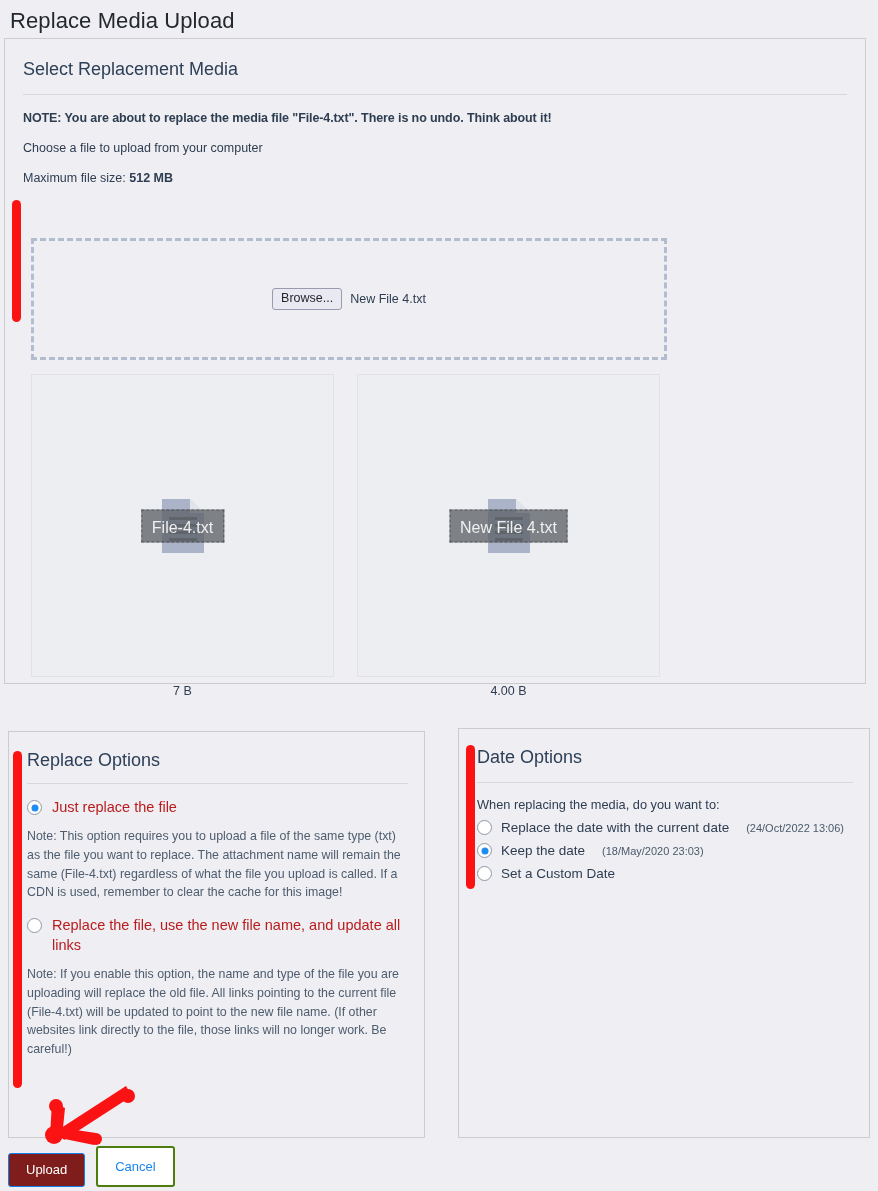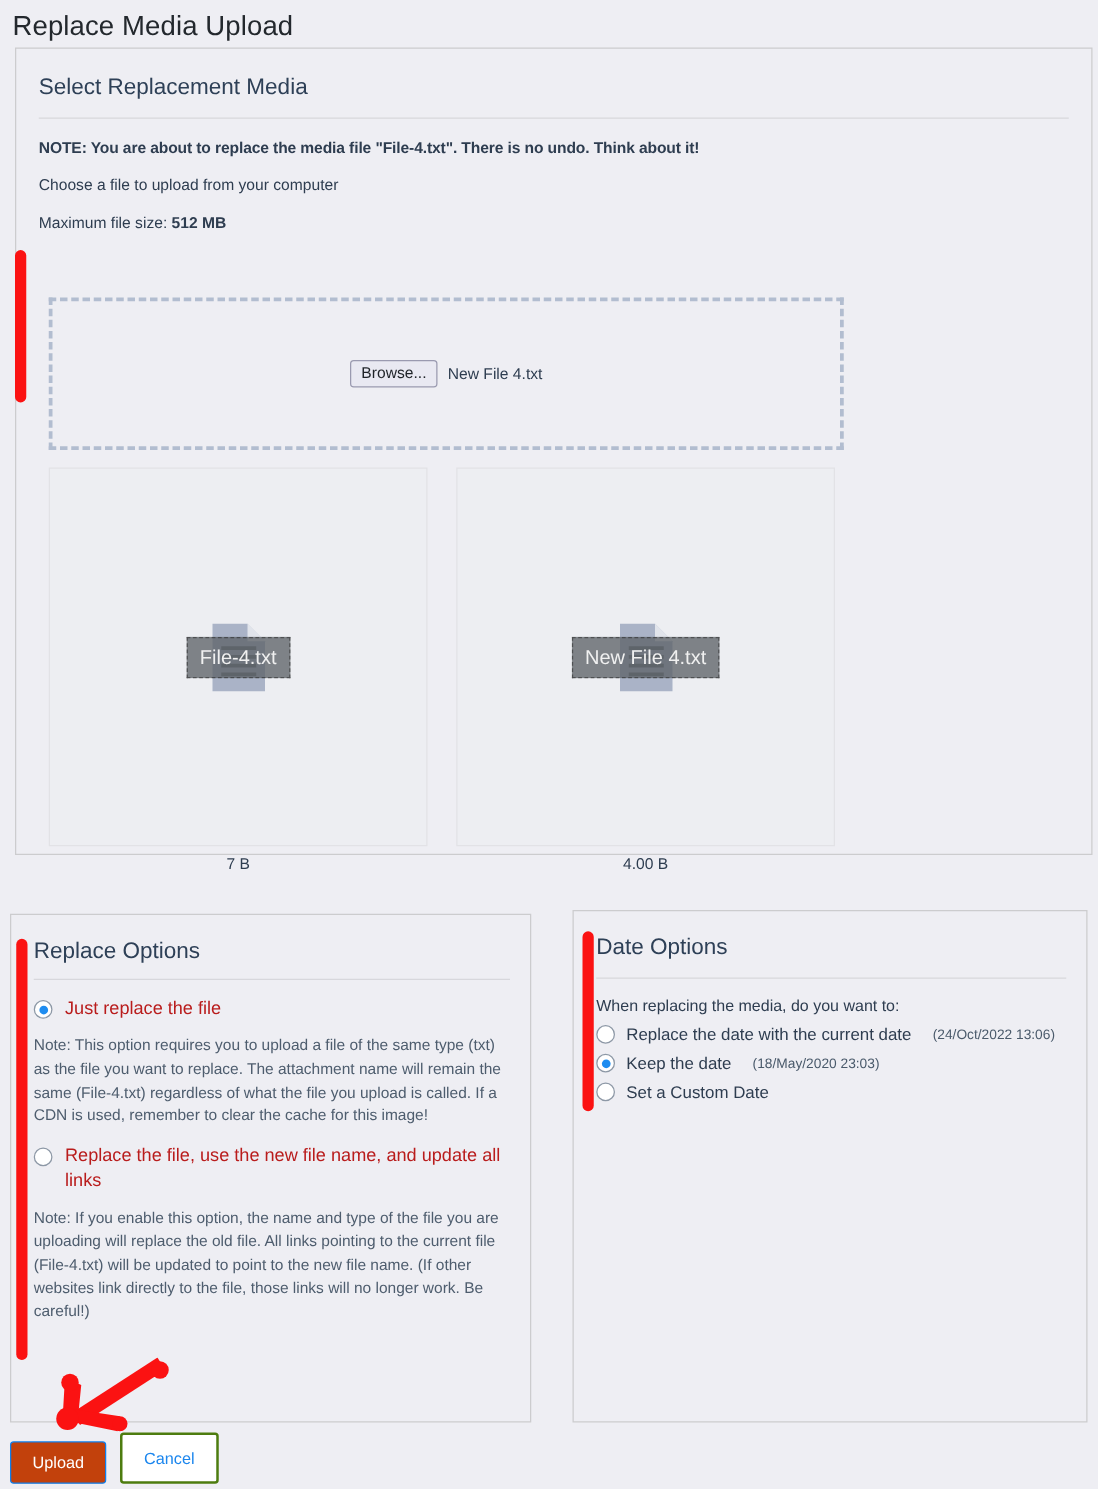--- a/index.html
+++ b/index.html
@@ -19,21 +19,21 @@
     font-size: 22px; font-weight: 400; color: #23282d;
     letter-spacing: .1px;
   }
 
   
   .card {
     position: absolute;
     background: #eeeef3;
     border: 1px solid #ccccce;
   }
-  #card-media  { left: 12px;  top: 38px;  width: 862px; height: 646px; }
+  #card-media  { left: 4px;  top: 38px;  width: 862px; height: 646px; }
   #card-replace{ left: 8px;  top: 731px; width: 417px; height: 407px; }
   #card-date   { left: 458px;top: 728px; width: 412px; height: 410px; }
 
   .section-title {
     font-size: 18px; font-weight: 400; color: #2e4057;
     padding: 0; margin: 0;
   }
   .rule { height: 1px; background: #d7d7dc; border: 0; margin: 0; }
 
   
@@ -135,21 +135,21 @@
   .red-arrow { position: absolute; left: 36px; top: 1086px; width: 108px; height: 62px; z-index: 7; }
 
   
   .footer-btns { position: absolute; left: 8px; top: 1146px; display: flex; gap: 11px; }
   .btn {
     font-family: "Liberation Sans", sans-serif;
     font-size: 13px; line-height: 1;
     padding: 9px 17px 10px 17px;
     border-radius: 3px; cursor: pointer;
   }
-  .btn-primary { background: #c2410c; color: #ffffff; border: 1px solid #0f7fec; margin-top: 7px; }
+  .btn-primary { background: #7f1d1d; color: #ffffff; border: 1px solid #0f7fec; margin-top: 7px; }
   .btn-secondary { background: #ffffff; color: #1b86ee; border: 2px solid #4d7c0f; }
 </style>
 </head>
 <body>
 
 <div class="page">
 
   <div class="page-title">Replace Media Upload</div>
 
   <div class="card" id="card-media">

